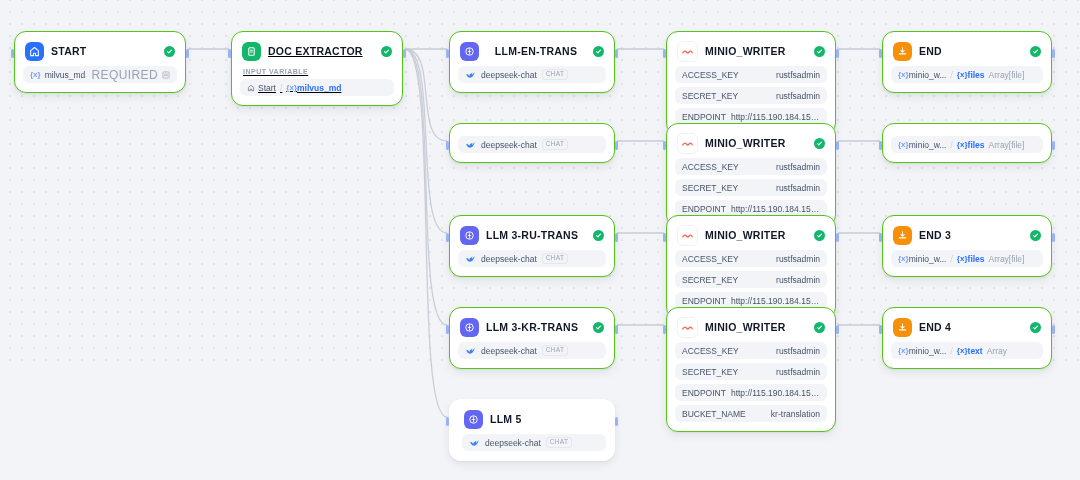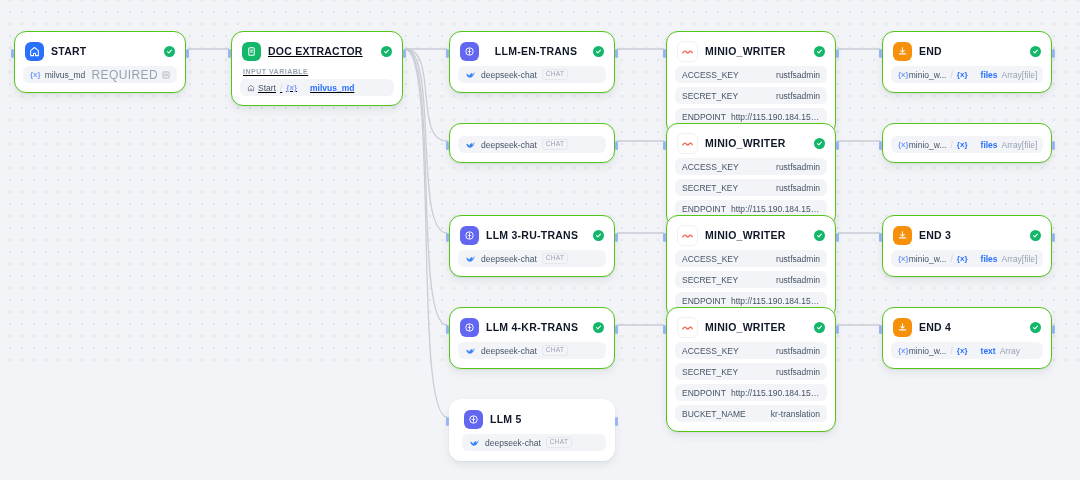--- a/index.html
+++ b/index.html
@@ -60,21 +60,21 @@
     background:#f2f4f7;border-radius:6px;
     height:17px;display:flex;align-items:center;
     padding:0 7px;margin-top:4px;font-size:8.5px;color:#475467;
     white-space:nowrap;overflow:hidden;
   }
   .row .k{flex:0 0 auto;}
   .row .spacer{flex:1 1 auto;}
   .row .v{flex:0 0 auto;color:#475467;}
   .row .v.clip{overflow:hidden;text-overflow:ellipsis;min-width:0;flex:1 1 auto;text-align:left;}
 
-  .varchip{color:#2970ff;font-weight:600;padding-left:13px;}
+  .varchip{color:#2970ff;font-weight:600;}
   .brace{color:#7a9dfb;font-weight:600;font-size:8px;}
   .muted{color:#98a2b3;}
   .req{font-size:12px;color:#98a2b3;letter-spacing:.4px;}
   .tag{
     border:1px solid #e4e7ec;border-radius:3px;color:#98a2b3;
     font-size:6.5px;letter-spacing:.3px;padding:1px 3px;margin-left:5px;line-height:1;
   }
   .divider{color:#d0d5dd;margin:0 4px;}
 
   
@@ -235,21 +235,21 @@
       <div class="node valid" style="left: 449px; top: 307px; width: 166px;">
         <div class="handle l"></div>
         <div class="handle r"></div>
         <div class="nhead">
           <span class="nicon ic-llm">
             <svg width="11" height="11" viewBox="0 0 16 16">
               <circle cx="8" cy="8" r="5.4" fill="none" stroke="#fff" stroke-width="1.4"></circle>
               <path d="M8 3.6v8.8M5.6 8h4.8" stroke="#fff" stroke-width="1.2"></path>
             </svg>
           </span>
-          <span class="ntitle">LLM 4-KR-TRANS</span>
+          <span class="ntitle">LLM 3-KR-TRANS</span>
           <span class="check">
             <svg width="7" height="7" viewBox="0 0 12 12">
               <path d="M2.6 6.2 4.8 8.4 9.4 3.6" fill="none" stroke="#fff" stroke-width="1.8" stroke-linecap="round" stroke-linejoin="round"></path>
             </svg>
           </span>
         </div>
         <div class="row">
           <span style="display:flex;margin-right:5px">
             <svg width="11" height="11" viewBox="0 0 16 16">
               <path d="M2 6.8c2 .3 3.4 1.6 4 3.2.8-2.3 2.6-4 5-4.6-.7 1.3-1 2-1 3.2 1.4-1.2 2.6-2.4 4-4.4-.4 3-1.6 5.6-4 7.4-2.4 1.8-5.4 1.2-6.8-1.4A5 5 0 0 1 2 6.8z" fill="#3b82f6"></path>

